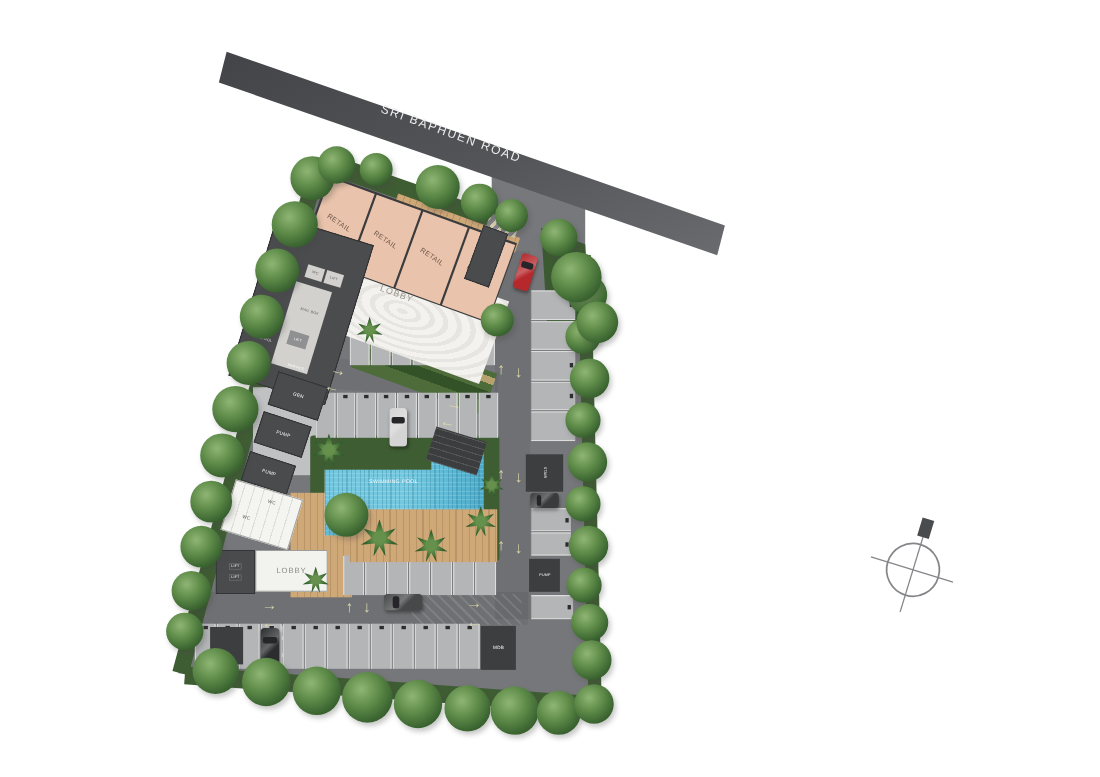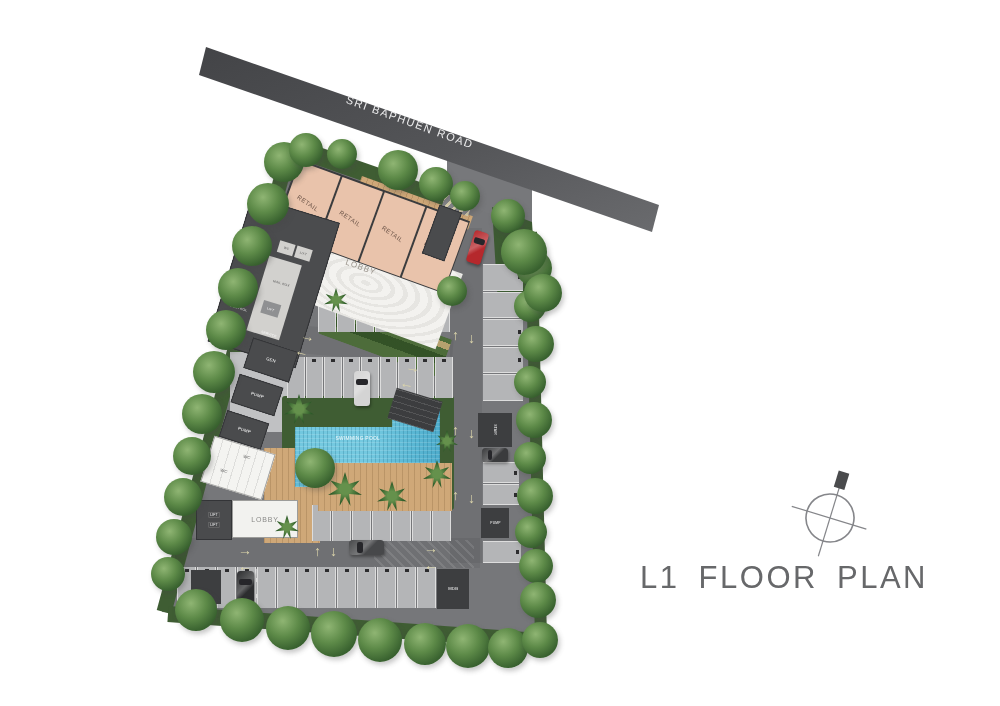--- a/index.html
+++ b/index.html
@@ -224,21 +224,20 @@
 
   <svg id="compass" class="abs" width="110" height="110" viewBox="0 0 110 110">
     <g transform="translate(55,58) rotate(17)">
       <circle r="24" fill="none" stroke="#85868a" stroke-width="1.6"></circle>
       <line x1="0" y1="-46" x2="0" y2="40" stroke="#85868a" stroke-width="1.2"></line>
       <line x1="-40" y1="0" x2="38" y2="0" stroke="#85868a" stroke-width="1.2"></line>
       <rect x="-5.5" y="-48" width="11" height="17" fill="#4a4b4d"></rect>
     </g>
   </svg>
 
-  <div class="abs title">L1 FLOOR PLAN</div>
 
 <div class="stall" style="left: 318px; top: 299px; width: 18px; height: 33px;">
       <div class="tick"></div>
     </div>
     <div class="stall" style="left: 337px; top: 299px; width: 18px; height: 33px;">
       <div class="tick"></div>
     </div>
     <div class="stall" style="left: 356px; top: 299px; width: 18px; height: 33px;">
       <div class="tick"></div>
     </div>

